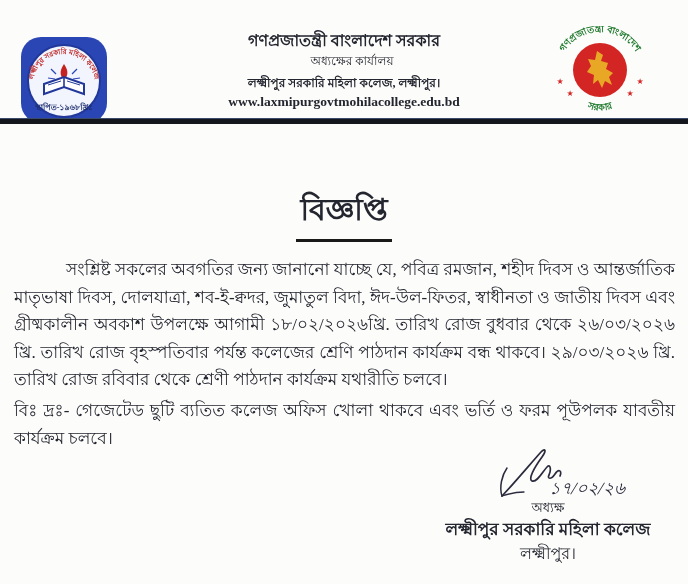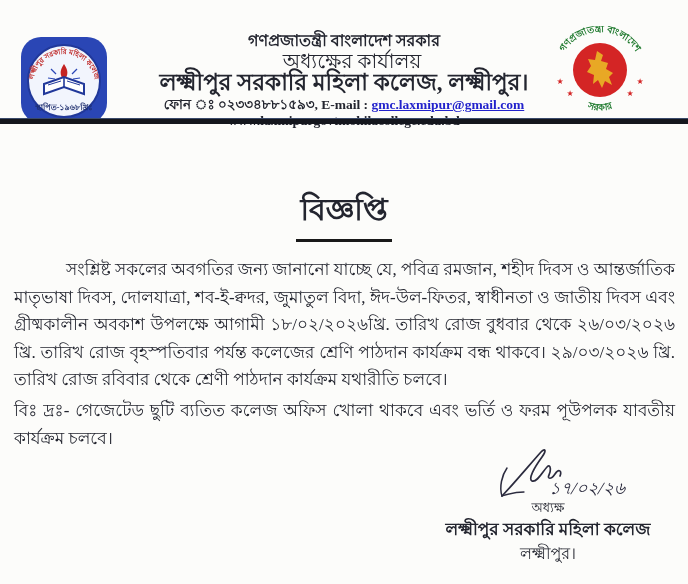--- a/index.html
+++ b/index.html
@@ -8,22 +8,22 @@
     background:#f2f2f0;
     font-family:"Liberation Serif","DejaVu Serif",serif;
   }
   .page{
     position:relative;width:688px;height:584px;overflow:hidden;
     background:#fcfcfa;color:#23252f;
   }
   
   .header-text{position:absolute;left:0;right:0;top:30px;text-align:center;}
   .h-line1{font-size:16px;font-weight:bold;line-height:21px;}
-  .h-line2{font-size:20px;line-height:21px;margin-left:16px;}
-  .h-line3{font-size:23px;font-weight:bold;line-height:22px;}
+  .h-line2{font-size:12px;line-height:21px;margin-left:16px;}
+  .h-line3{font-size:12px;font-weight:bold;line-height:22px;}
   .h-line4{font-size:13.5px;font-weight:bold;line-height:17px;margin-top:2px;}
   .h-line5{font-size:13.5px;font-weight:bold;line-height:16px;}
   .email-link{color:#2222cc;text-decoration:underline;}
   .logo{position:absolute;}
   .logo-college{left:20px;top:36px;}
   .logo-govt{left:546px;top:26px;}
   .rule{position:absolute;left:0;right:0;top:118px;height:5px;background:#14161d;border-top:1px solid #3a4a6a;}
   
   .date-line{position:absolute;right:26px;top:131px;font-size:16px;font-weight:bold;}
   
@@ -108,25 +108,20 @@
       <text font-size="9.5" fill="#1f7a2e" font-weight="bold">
         <textPath href="#govArcBot" startOffset="50%" text-anchor="middle">সরকার</textPath>
       </text>
     </svg>
   </div>
 
   <div class="header-text">
     <div class="h-line1">গণপ্রজাতন্ত্রী বাংলাদেশ সরকার</div>
     <div class="h-line2">অধ্যক্ষের কার্যালয়</div>
     <div class="h-line3">লক্ষ্মীপুর সরকারি মহিলা কলেজ, লক্ষ্মীপুর।</div>
-    <div class="h-line4">
-      <span>ফোন ঃ ০২৩৩৪৮৮১৫৯৩,</span>
-      <span>E-mail :</span>
-      <span class="email-link">gmc.laxmipur@gmail.com</span>
-    </div>
     <div class="h-line5">www.laxmipurgovtmohilacollege.edu.bd</div>
   </div>
 
   <div class="rule"></div>
 
 
   <div class="title-wrap">
     <span class="notice-title">বিজ্ঞপ্তি</span>
   </div>
 

